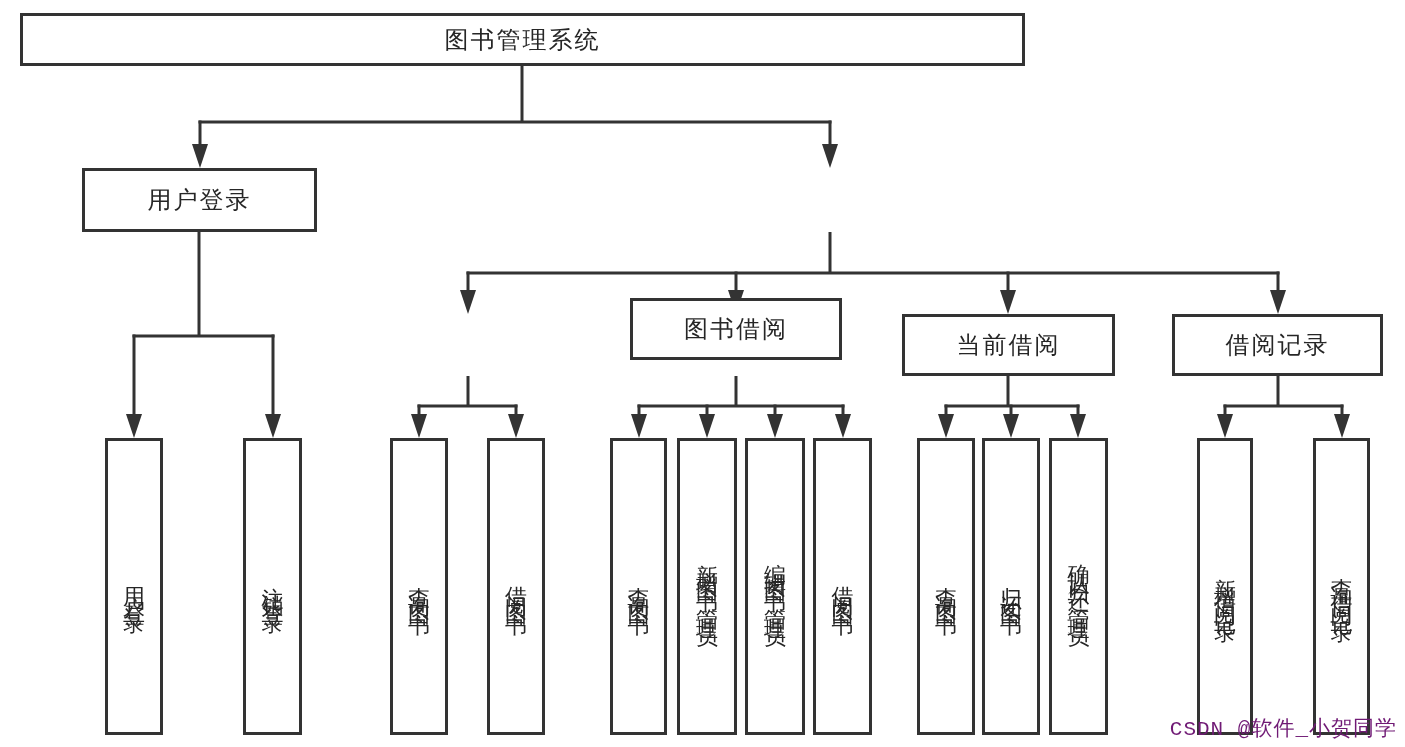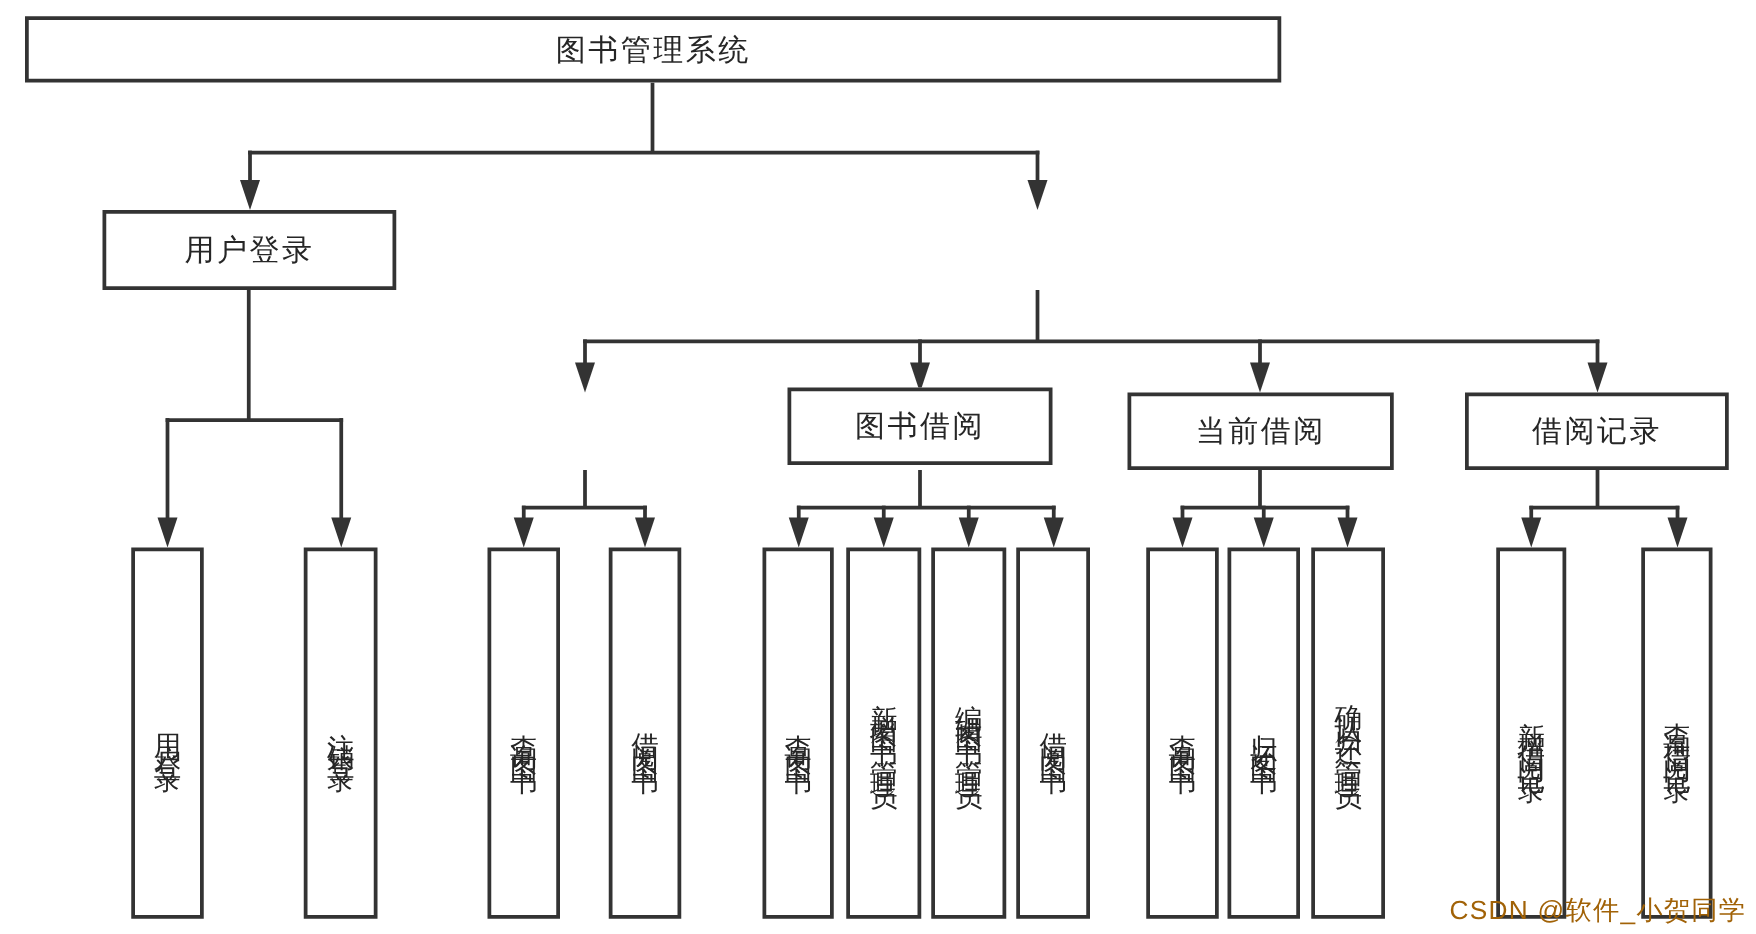--- a/index.html
+++ b/index.html
@@ -50,23 +50,24 @@
     font-size: 22px;
     letter-spacing: 9px;
     line-height: 1;
     white-space: normal;
   }
   .watermark {
     position: absolute;
     right: 8px;
     bottom: 5px;
     font-size: 21px;
-    color: #a16207;
+    color: #701a75;
     letter-spacing: 1px;
     z-index: 5;
+    font-family: Liberation Mono, monospace;
   }
 </style>
 </head>
 <body>
 
 <div class="stage">
 
   <svg class="connectors" viewBox="0 0 1405 747" xmlns="http://www.w3.org/2000/svg">
 
     <line x1="522" y1="66" x2="522" y2="122"></line>
@@ -126,21 +127,21 @@
     <line x1="1225" y1="404.5" x2="1225" y2="418"></line>
     <polygon points="1217,414 1233,414 1225,438"></polygon>
     <line x1="1342" y1="404.5" x2="1342" y2="418"></line>
     <polygon points="1334,414 1350,414 1342,438"></polygon>
   </svg>
 
   <div class="node" style="left:20px; top:13px; width:1005px; height:53px;">图书管理系统</div>
 
   <div class="node" style="left:82px; top:168px; width:235px; height:64px;">用户登录</div>
 
-  <div class="node" style="left:630px; top:310px; width:212px; height:62px;">图书借阅</div>
+  <div class="node" style="left:630px; top:298px; width:212px; height:62px;">图书借阅</div>
   <div class="node" style="left:902px; top:314px; width:213px; height:62px;">当前借阅</div>
   <div class="node" style="left:1172px; top:314px; width:211px; height:62px;">借阅记录</div>
 
   <div class="node leaf" style="left:105px; top:438px; width:58px; height:297px;">用户登录</div>
   <div class="node leaf" style="left:243px; top:438px; width:59px; height:297px;">注销登录</div>
 
   <div class="node leaf" style="left:390px; top:438px; width:58px; height:297px;">查询图书</div>
   <div class="node leaf" style="left:487px; top:438px; width:58px; height:297px;">借阅图书</div>
 
   <div class="node leaf" style="left:610px; top:438px; width:57px; height:297px;">查询图书</div>

